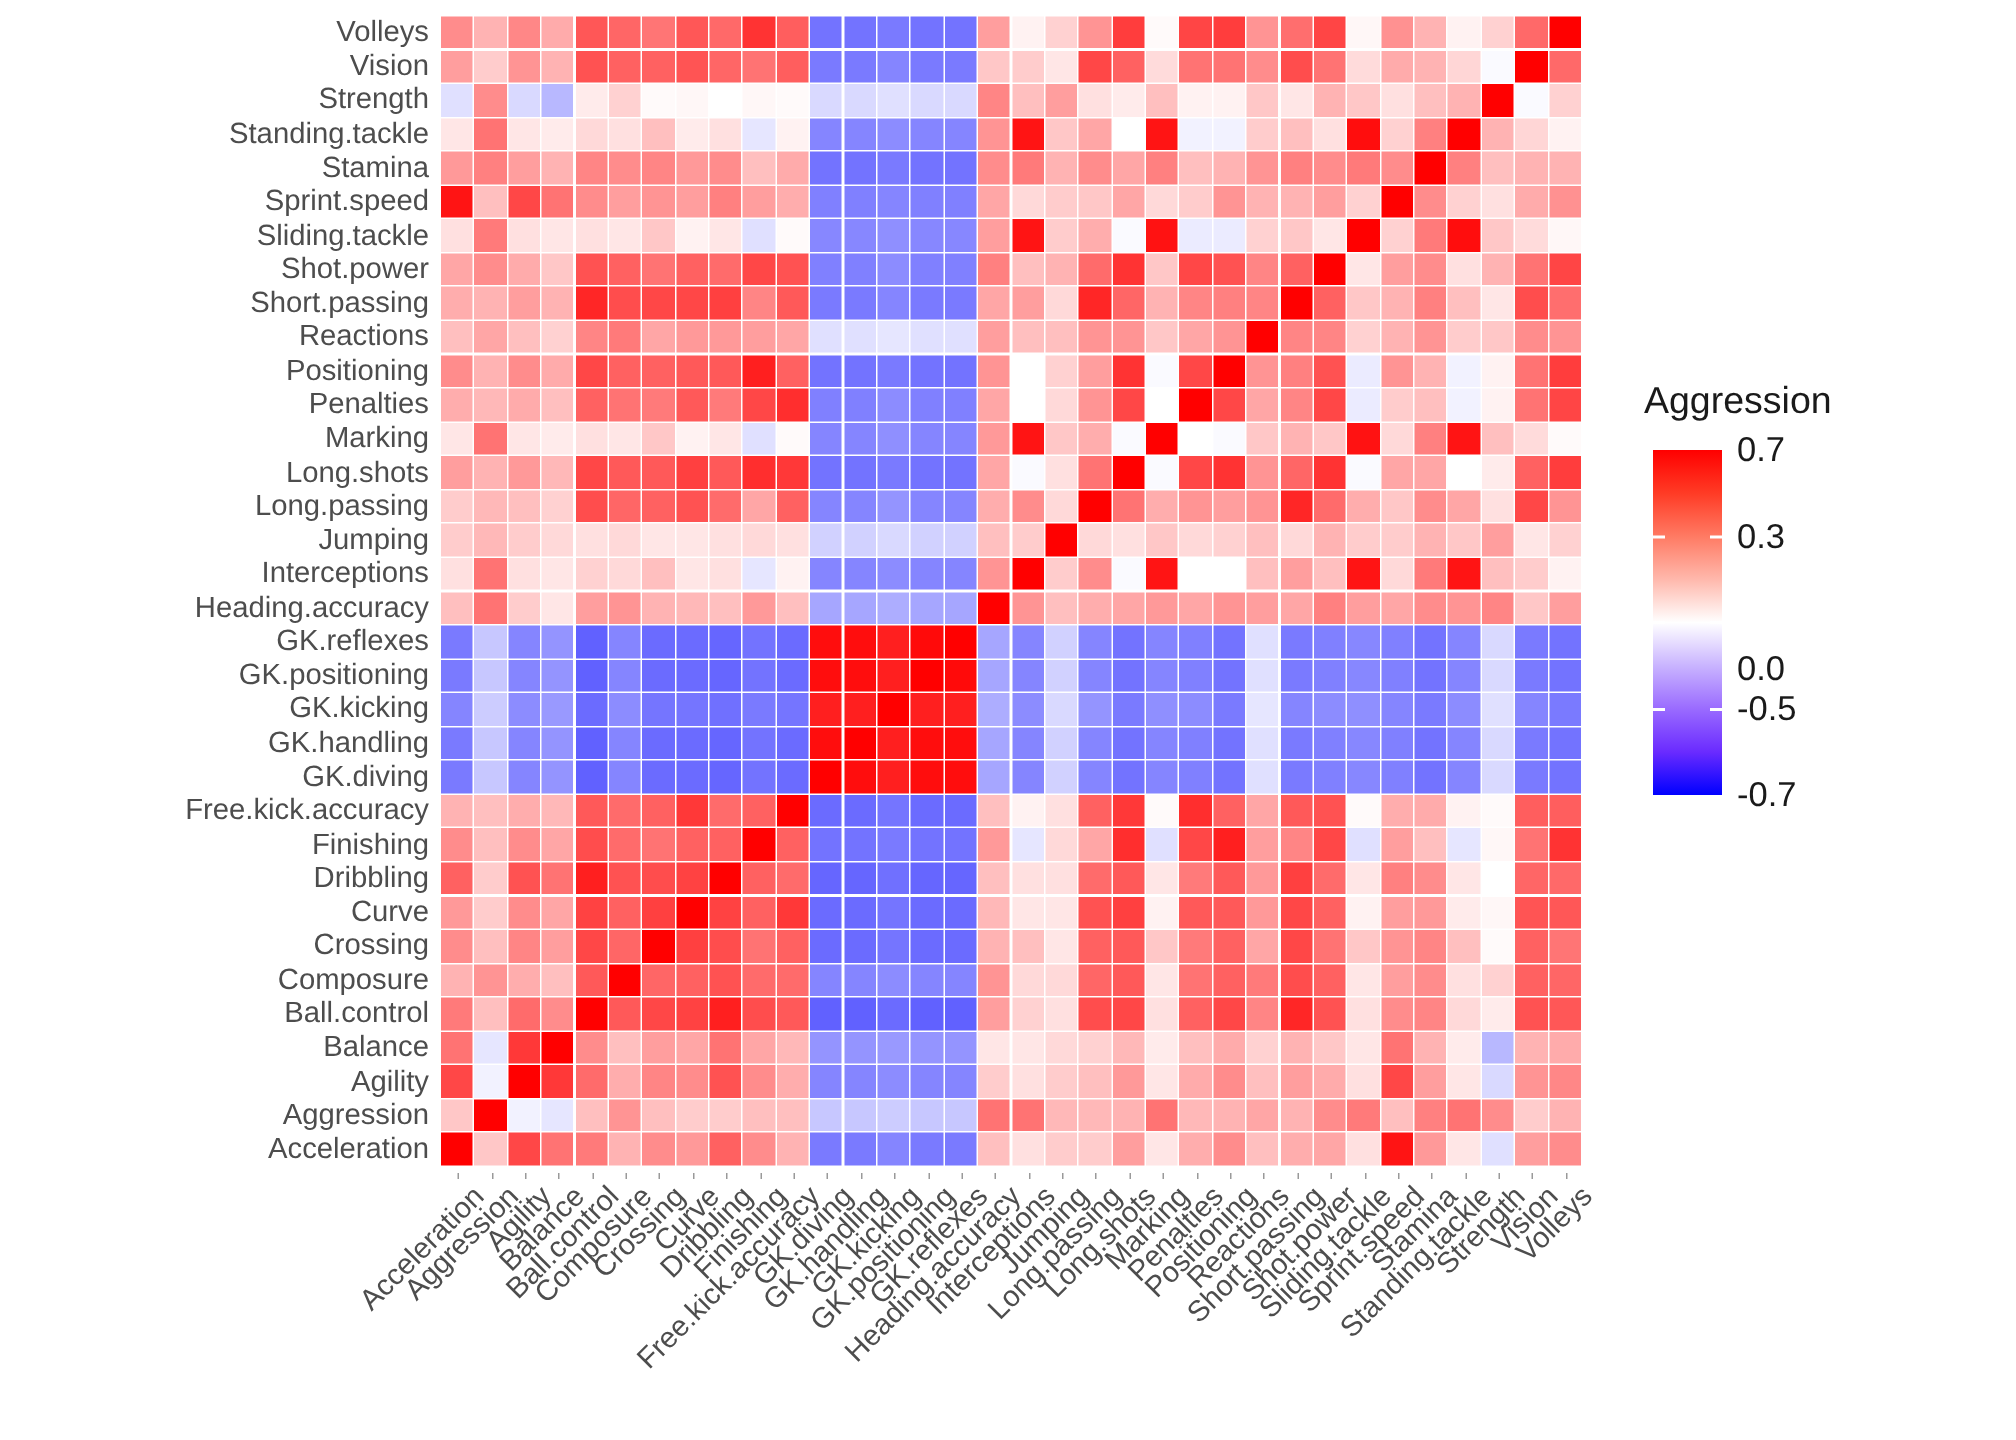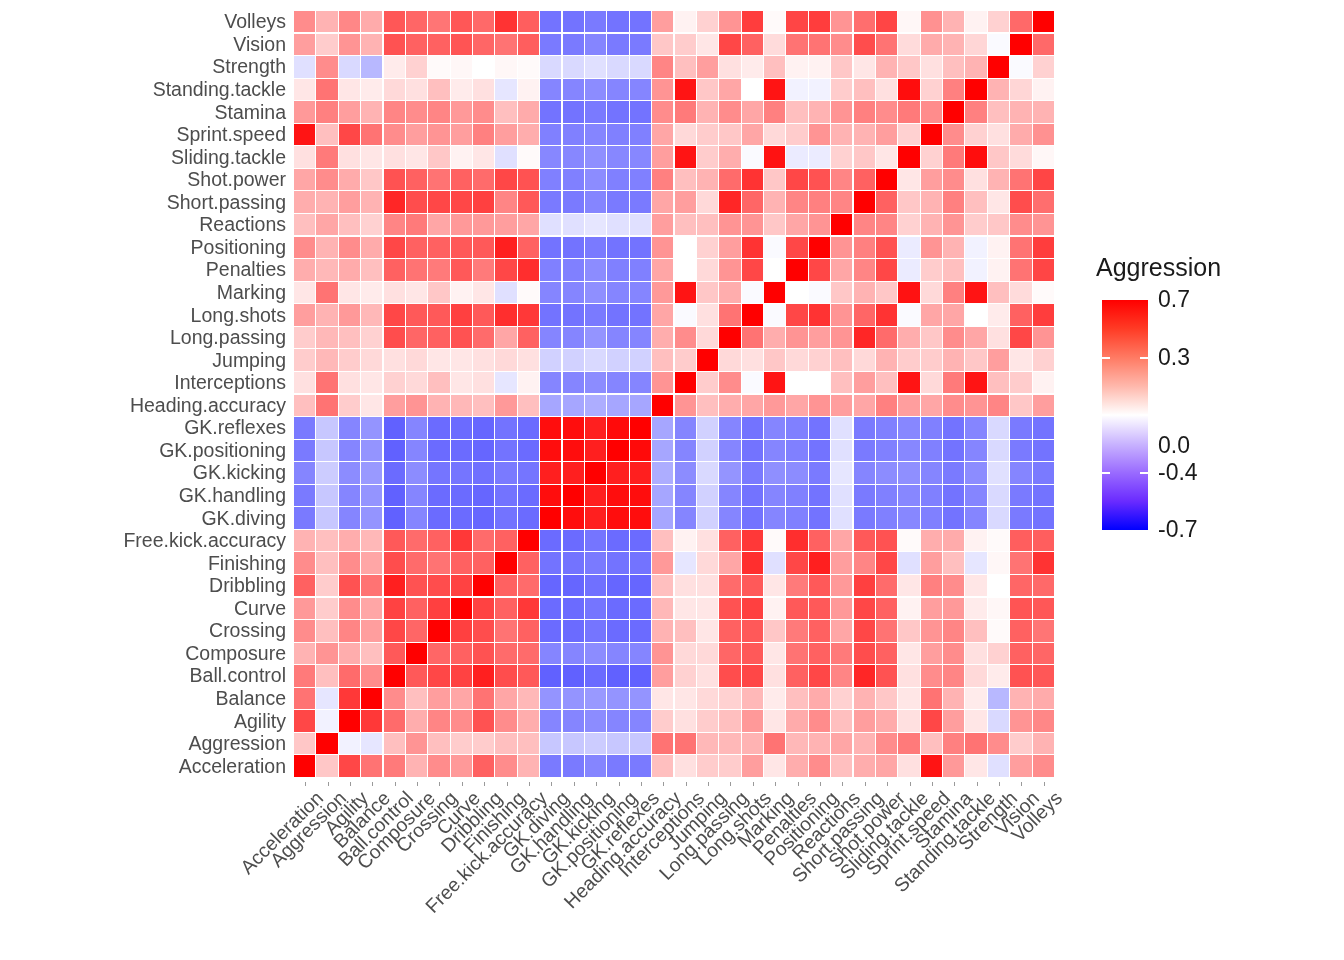--- a/index.html
+++ b/index.html
@@ -1351,17 +1351,17 @@
     <div id="legend-bar"></div>
   <div class="legend-lab" style="top: 33px;">0.7</div>
       <div class="legend-tick l" style="top: 101.5px;"></div>
       <div class="legend-tick r" style="top: 101.5px;"></div>
       <div class="legend-lab" style="top: 90.5px;">0.3</div>
       <div class="legend-tick l" style="top: 159px;"></div>
       <div class="legend-tick r" style="top: 159px;"></div>
       <div class="legend-lab" style="top: 143px; margin-top: 36px;">0.0</div>
       <div class="legend-tick l" style="top: 216.5px;"></div>
       <div class="legend-tick r" style="top: 216.5px;"></div>
-      <div class="legend-lab" style="top: 205.5px;">-0.4</div>
+      <div class="legend-lab" style="top: 205.5px;">-0.5</div>
       <div class="legend-lab" style="top: 263px;">-0.7</div>
     </div>
 
 </div>
 
 </body></html>

